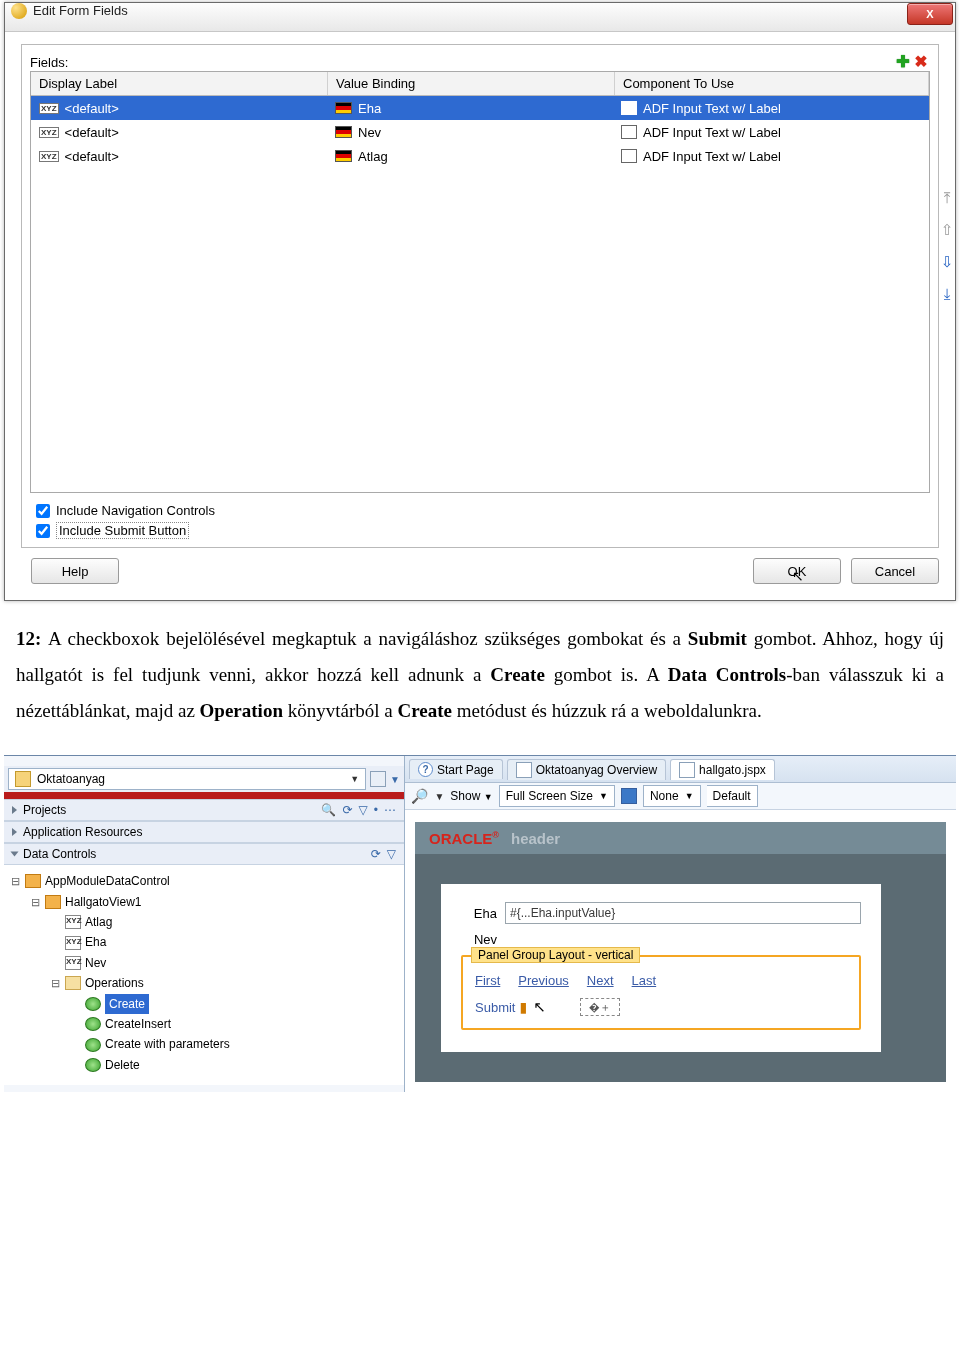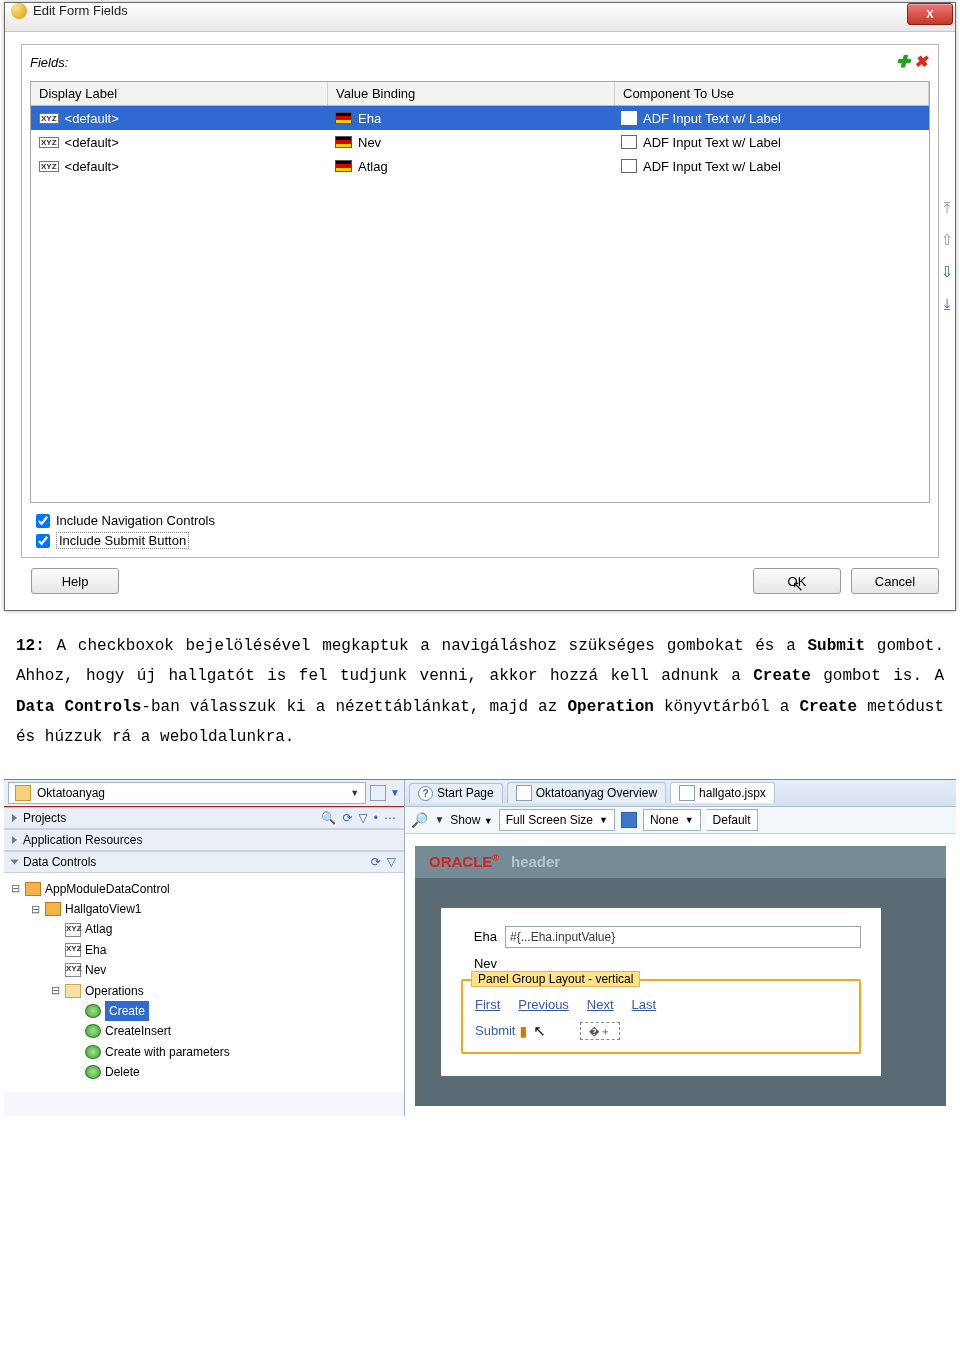--- a/index.html
+++ b/index.html
@@ -49,21 +49,21 @@
   }
   .dialog-body { padding: 12px 16px 16px 16px; }
   .desc { font-size: 13px; line-height: 1.35; margin-bottom: 14px; }
   .fields-box {
     border: 1px solid #b9b9b9;
     background: #fff;
     padding: 8px 8px 4px 8px;
     margin-bottom: 10px;
   }
   .fields-header-row {
-    display:flex; align-items:center; margin-bottom:10px;font-style:italic;
+    display:flex; align-items:center; margin-bottom:0;
   }
   .fields-label { font-size:13px; }
   .icon-btn {
     width:18px; height:18px;
     display:inline-flex; align-items:center; justify-content:center;
     font-size:16px; line-height:1;
   }
   .plus-icon { color:#21a321; font-weight:bold; text-shadow:0 0 1px #060; }
   .x-icon { color:#d82b1a; font-weight:bold; }
   .table-wrap {
@@ -129,22 +129,22 @@
     margin-left:10px;
     display:inline-flex; align-items:center; justify-content:center;
     position:relative;
   }
   .win-btn .cursor {
     position:absolute; left:38px; top:9px;
     font-size:14px; color:#000;
   }
   
   .body-text {
-    font-family: Liberation Mono, monospace;
-    font-size: 16px;
+    font-family: Liberation Serif, serif;
+    font-size: 19px;
     line-height: 1.9;
     text-align: justify;
     padding: 4px 16px 26px 16px;
   }
   .body-text b { font-weight:bold; }
   
   .ide {
     display:flex;
     border-top:1px solid #6b86a8;
     margin: 0 4px 4px 4px;
@@ -167,22 +167,22 @@
     padding:2px 8px; font-size:12px; height:20px;
     border-radius:3px 3px 0 0;
   }
   .tab.active { background:#fff; font-weight:bold; }
   .small-icon { width:14px; height:14px; display:inline-block; }
   .icon-folder { background:#f6d37a; border:1px solid #c49a2d; }
   .icon-play { width:0;height:0; border-top:5px solid transparent; border-bottom:5px solid transparent; border-left:7px solid #2f8f2a; display:inline-block; }
   .combo-row {
     display:flex; align-items:center;
     background:#e9eef7;
-    border-bottom: 1px solid #b91c1c;
-    height:26px; padding:0 4px; gap:4px;
+    border-bottom: 7px solid #b91c1c;
+    height:26px; padding:0 4px; gap:4px;margin-top:10px;
   }
   .combo {
     flex:1; height:20px; background:#fff; border:1px solid #9db2c9;
     font-size:12px; display:flex; align-items:center; padding:0 6px;
     justify-content:space-between;
   }
   .combo .caret { font-size:9px; color:#333; }
   .panel-hdr {
     background:#e9eef7;
     border-top:1px solid #c7d3e2;

